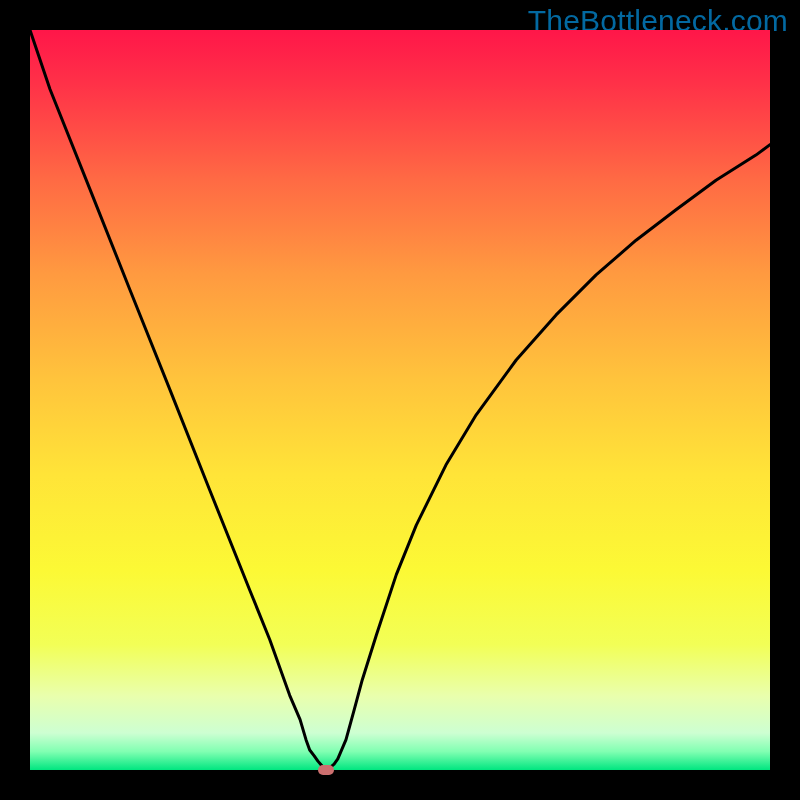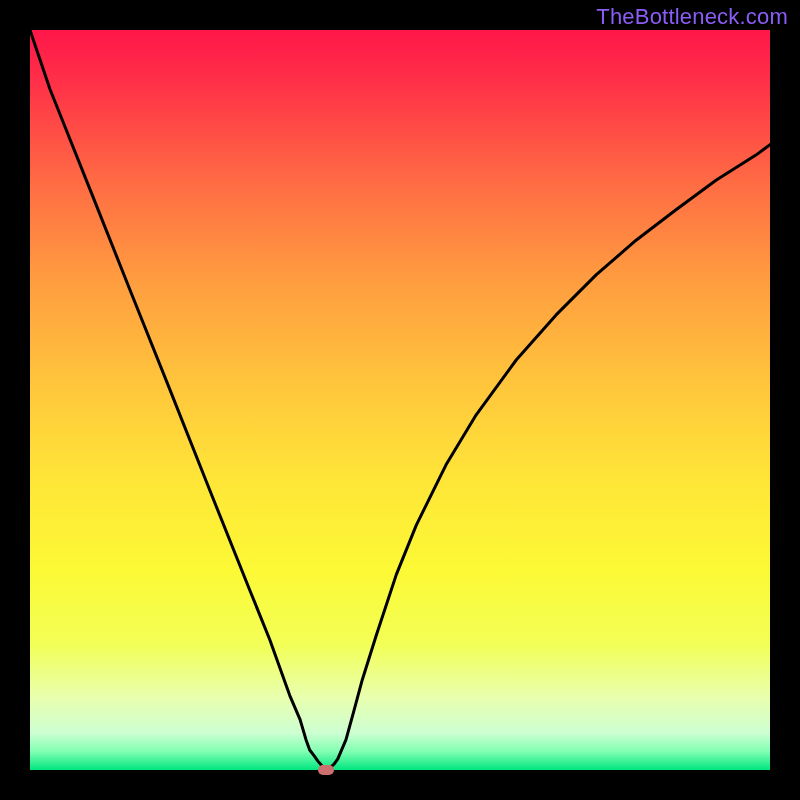--- a/index.html
+++ b/index.html
@@ -51,22 +51,22 @@
     width: 16px;
     height: 10px;
     border-radius: 5px;
     background: #cc6f6f;
     transform: translate(-50%, -50%);
   }
   .watermark {
     position: absolute;
     top: 4px;
     right: 12px;
-    color: #8b5cf6;
-    font-size: 22px;
+    color: #0369a1;
+    font-size: 30px;
     font-weight: 500;
     letter-spacing: 0.2px;
     user-select: none;
   }
 </style>
 </head>
 <body>
 
 <div class="stage">
   <div class="watermark">TheBottleneck.com</div>

